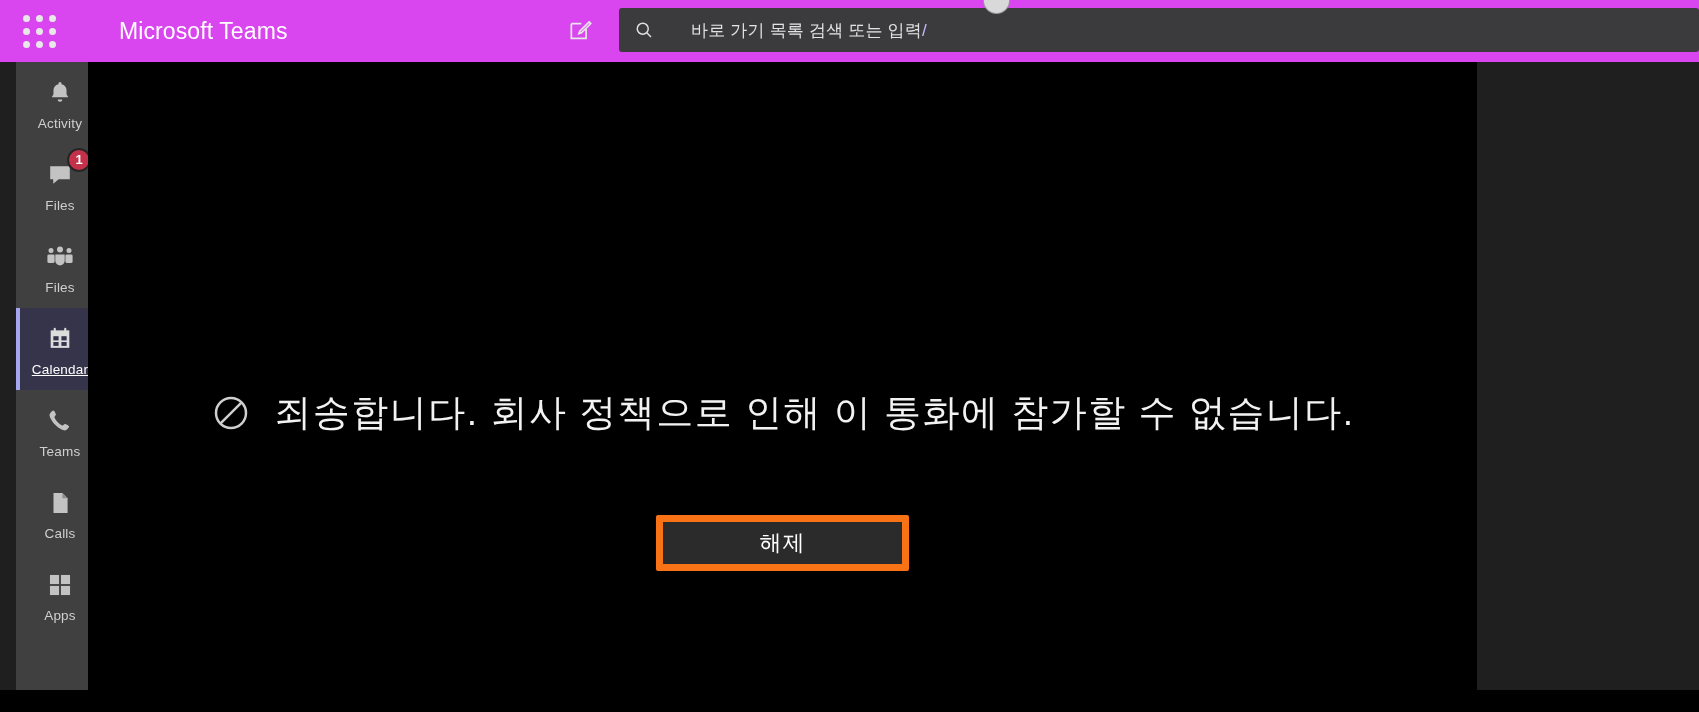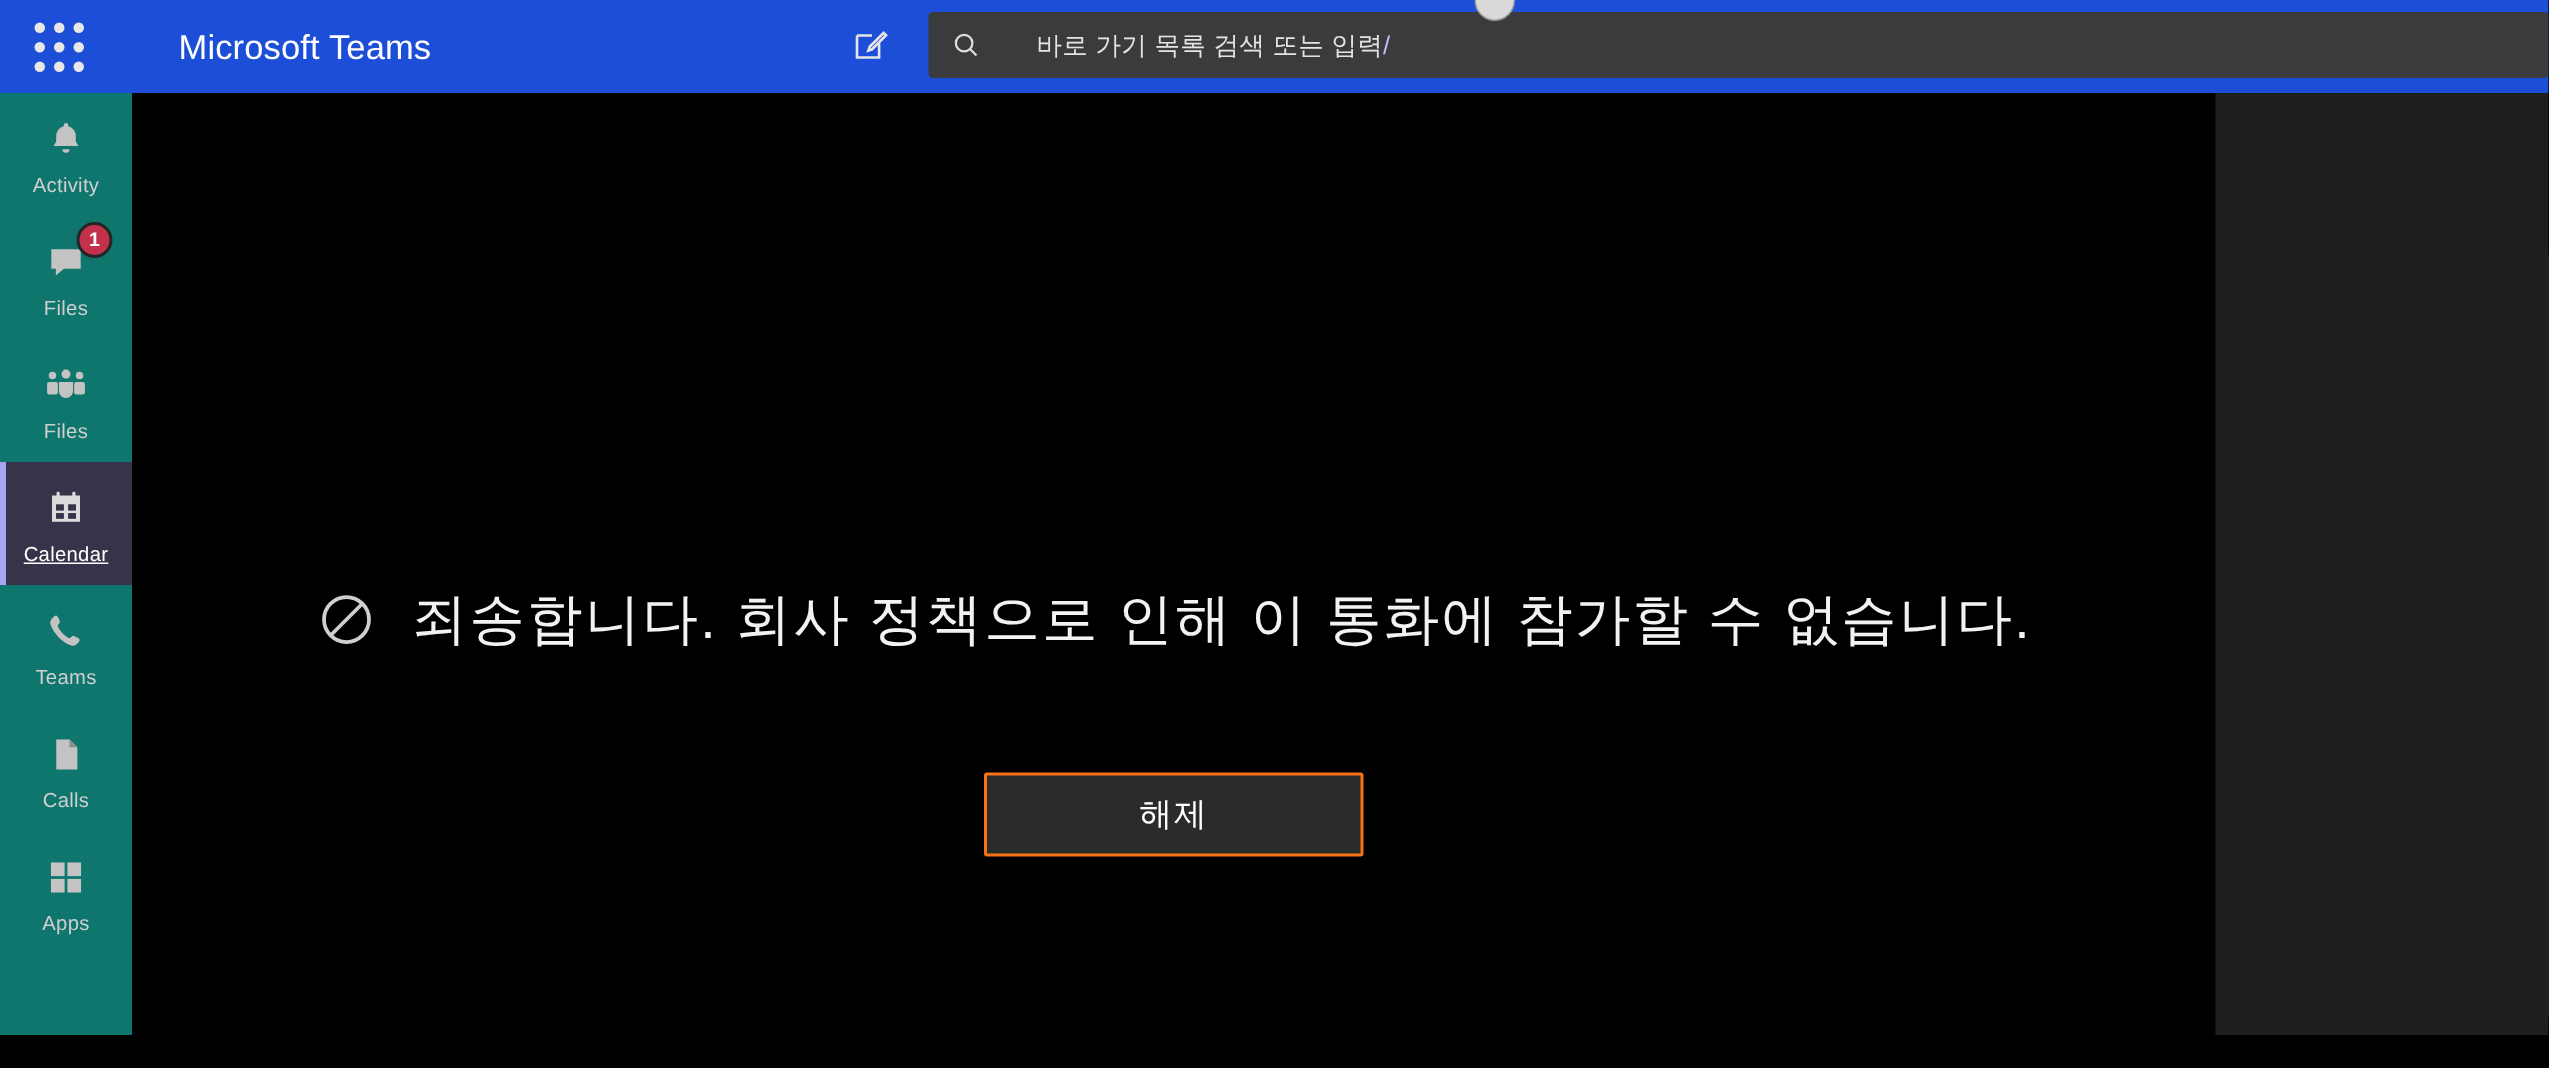--- a/index.html
+++ b/index.html
@@ -18,21 +18,21 @@
     height: 712px;
     background: #1f1f1f;
   }
 
   
   .titlebar {
     position: absolute;
     top: 0; left: 0;
     width: 1699px;
     height: 62px;
-    background: #1d4ed8;
+    background: #d946ef;
     display: flex;
     align-items: center;
   }
 
   .waffle {
     position: absolute;
     left: 18px;
     top: 13px;
     width: 44px;
     height: 38px;
@@ -107,25 +107,25 @@
     width: 25px;
     height: 25px;
     border-radius: 50%;
     background: #d9d9d9;
     box-shadow: 0 0 0 1px #9a9a9a;
   }
 
   
   .rail {
     position: absolute;
-    left: 0;
+    left: 16px;
     top: 62px;
     width: 88px;
     height: 650px;
-    background: #0f766e;
+    background: #404040;
   }
 
   .rail-item {
     position: relative;
     width: 88px;
     height: 82px;
     display: flex;
     flex-direction: column;
     align-items: center;
     justify-content: center;
@@ -216,21 +216,21 @@
     left: 0;
     top: 453px;
     width: 100%;
     display: flex;
     justify-content: center;
   }
   .dismiss-btn {
     width: 253px;
     height: 56px;
     background: #2b2b2b;
-    border: 2px solid #f97316;
+    border: 7px solid #f97316;
     border-radius: 2px;
     color: #ffffff;
     font-size: 22px;
     font-family: "Liberation Sans", "DejaVu Sans", sans-serif;
     letter-spacing: 1px;
     cursor: pointer;
     display: flex;
     align-items: center;
     justify-content: center;
   }

